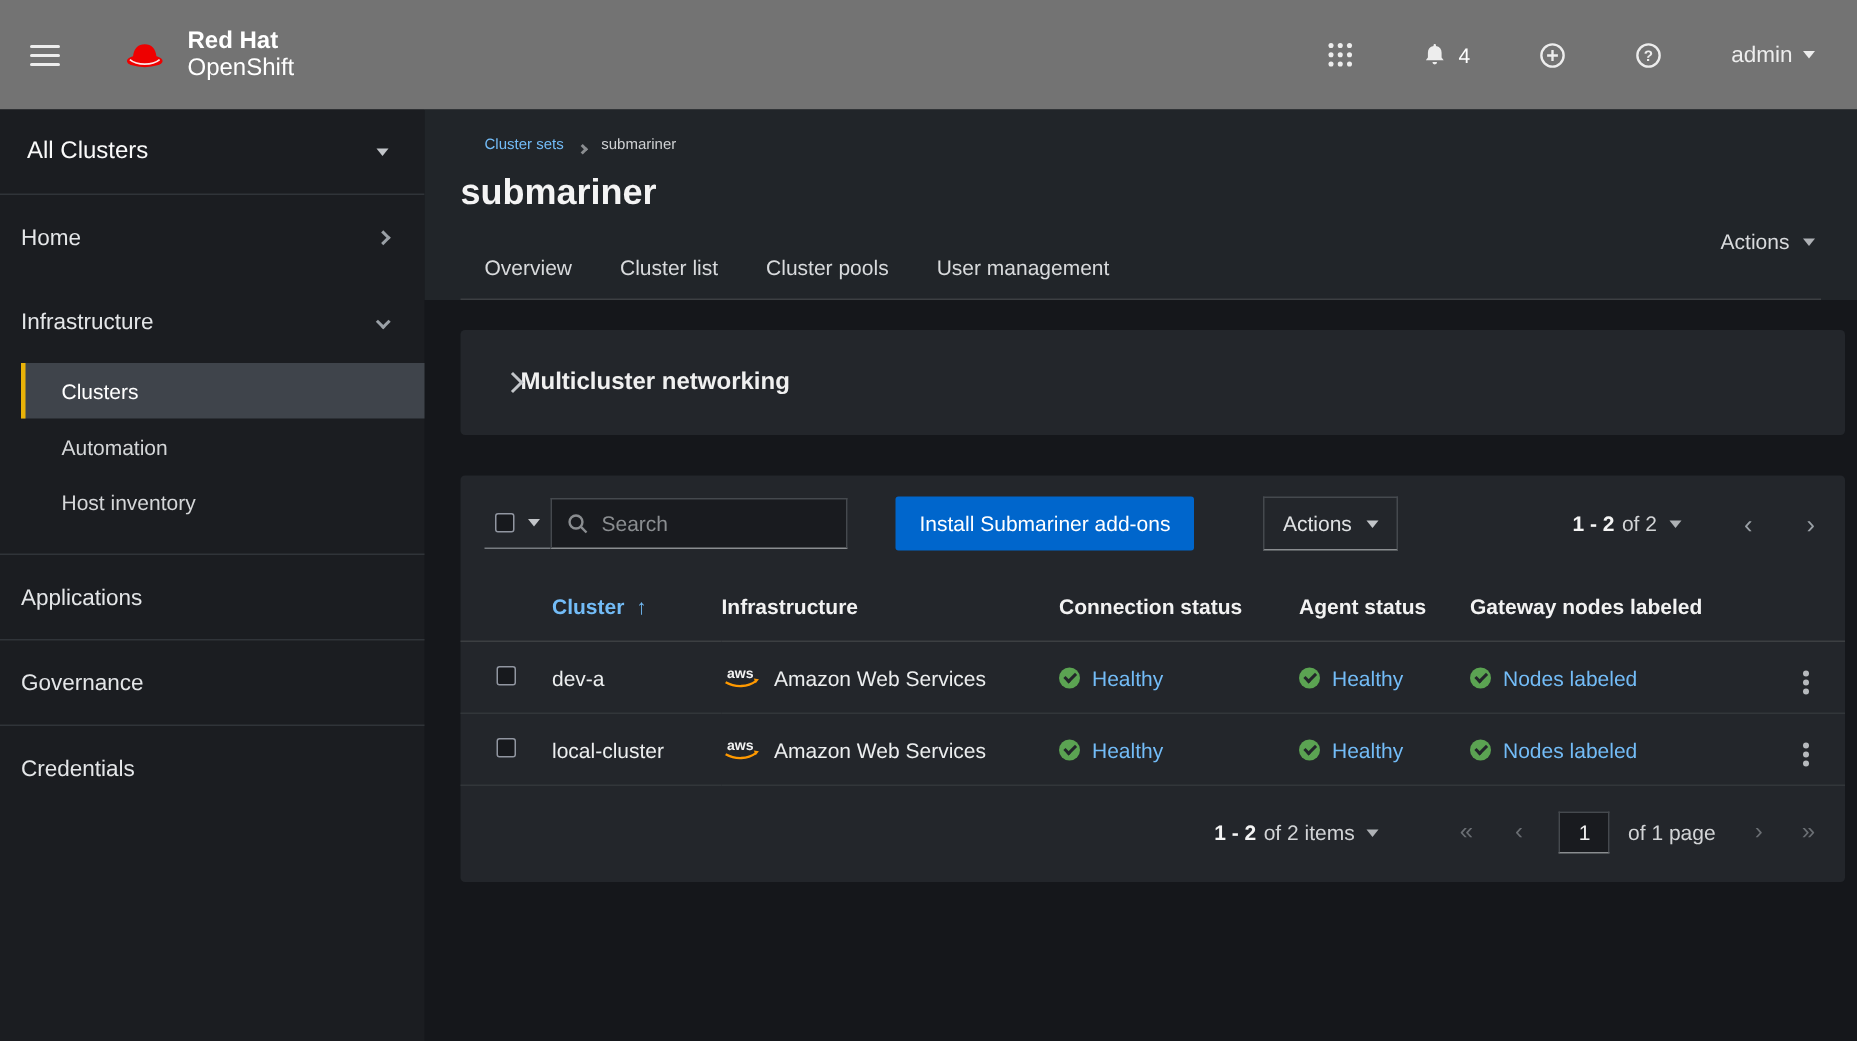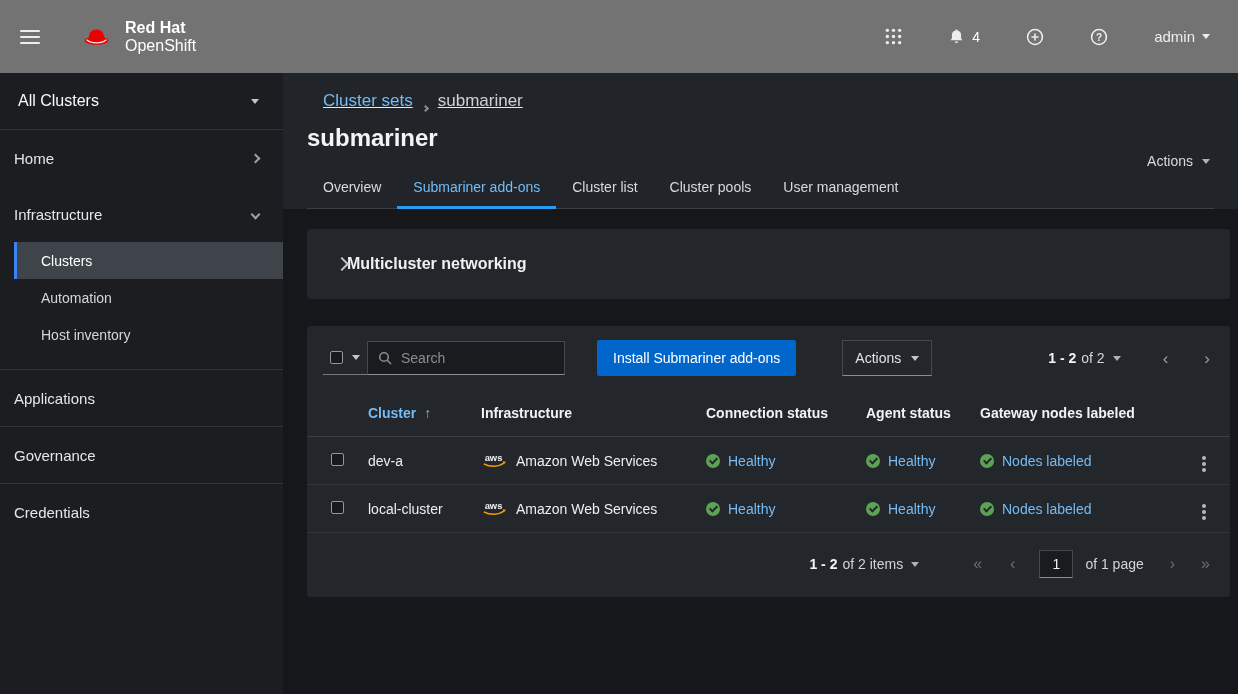--- a/index.html
+++ b/index.html
@@ -33,34 +33,34 @@
   .sidebar { width:283px; background:#1b1d21; flex:none; }
   .main { flex:1; min-width:0; display:flex; flex-direction:column; }
 
   
   .persp { height:57px; display:flex; align-items:center; justify-content:space-between;
            padding:0 24px 0 18px; font-size:16px; color:#fafafa; border-bottom:1px solid #303439; cursor:pointer; }
   .nav-item { height:56px; display:flex; align-items:center; justify-content:space-between;
               padding:0 24px 0 14px; font-size:15px; color:#e4e6e8; cursor:pointer; }
   .subnav { list-style:none; margin:0 0 16px 14px; padding:0; }
   .subnav li { height:37px; display:flex; align-items:center; padding-left:27px; font-size:14px; color:#d4d6d8; cursor:pointer; }
-  .subnav li.active { background:#3f444b; border-left:3px solid #3b82f6; padding-left:24px; color:#fff; }
+  .subnav li.active { background:#3f444b; border-left:3px solid #eab308; padding-left:24px; color:#fff; }
   .sep { border-top:1px solid #303439; }
 
   
   .chev { display:inline-block; width:7px; height:7px; border-right:2px solid #9aa0a6; border-bottom:2px solid #9aa0a6; flex:none; }
   .chev.r { transform:rotate(-45deg); }
   .chev.d { transform:rotate(45deg); }
   .chev.big { width:10px; height:10px; border-color:#c2c5c9; }
   .chev.sm { width:5px; height:5px; border-width:2px; border-color:#8a8d90; }
   .caret { display:inline-block; width:0; height:0; border-left:4px solid transparent; border-right:4px solid transparent; border-top:5px solid currentColor; flex:none; }
 
   
   .page-head { background:#212529; padding:18px 24px 0; position:relative; flex:none; }
-  .breadcrumb { font-size:17px; margin-left:16px; display:flex; align-items:flex-end; gap:10px;text-decoration:underline; }
+  .breadcrumb { font-size:10px; margin-left:16px; display:flex; align-items:flex-end; gap:10px; }
   .breadcrumb a { color:#73bcf7; text-decoration:none; cursor:pointer; }
   .bc-cur { color:#cfd1d3; }
   h1.title { margin:13px 0 0; font-size:24px; font-weight:600; color:#f4f4f4; }
   .tabs-row { margin-top:14px; display:flex; border-bottom:1px solid #3c3f42;text-align:center; }
   .tab { padding:13px 16px; font-size:14px; color:#d8dadc; position:relative; cursor:pointer; white-space:nowrap; }
   .tab.active { color:#73bcf7; }
   .tab.active::after { content:''; position:absolute; left:0; right:0; bottom:-1px; height:3px; background:#2b9af3; }
   .page-actions { position:absolute; right:28px; top:80px; display:flex; align-items:center; gap:9px; color:#d8dadc; font-size:14px; cursor:pointer; }
 
   
@@ -225,21 +225,20 @@
   <main class="main">
     <div class="page-head">
       <nav class="breadcrumb">
         <a>Cluster sets</a>
         <span class="chev r sm"></span>
         <span class="bc-cur">submariner</span>
       </nav>
       <h1 class="title">submariner</h1>
       <div class="tabs-row">
         <div class="tab">Overview</div>
-        <div class="tab active">Submariner add-ons</div>
         <div class="tab">Cluster list</div>
         <div class="tab">Cluster pools</div>
         <div class="tab">User management</div>
       </div>
       <div class="page-actions">
         <span>Actions</span>
         <span class="caret" style="color:#aeb1b5;"></span>
       </div>
     </div>
 

